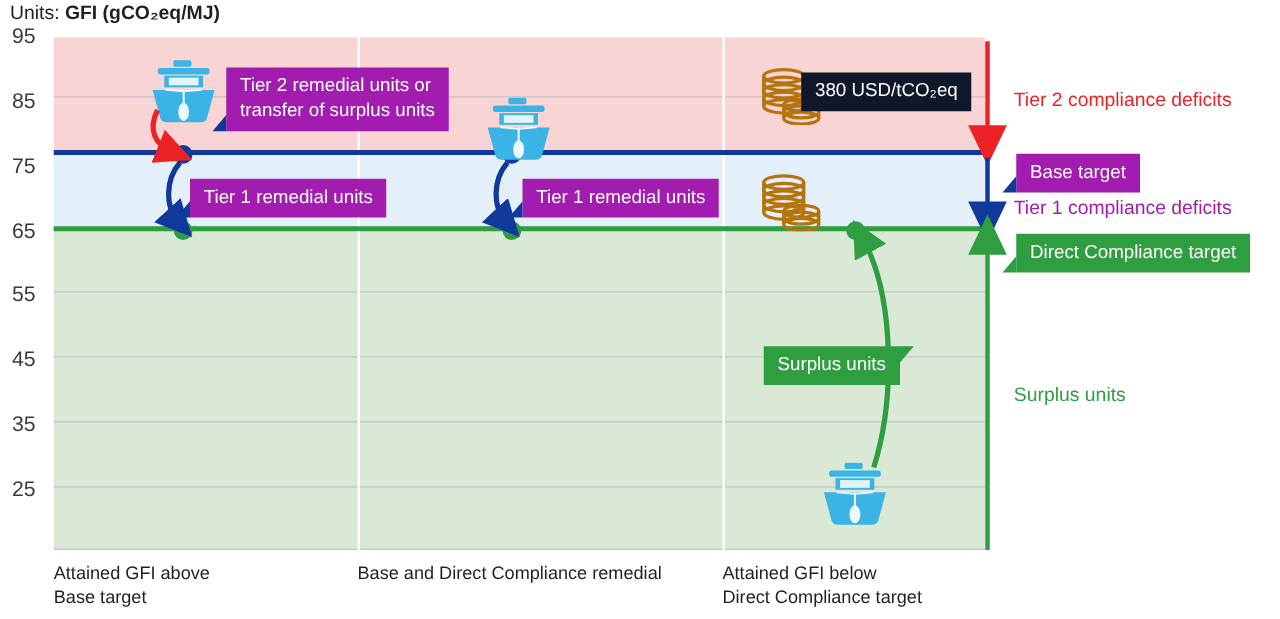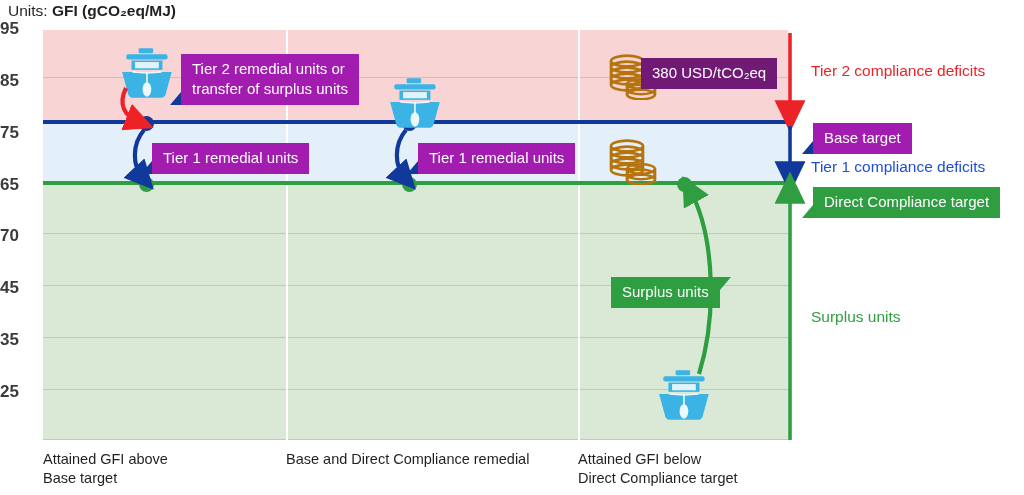--- a/index.html
+++ b/index.html
@@ -49,82 +49,82 @@
 
   
   .dot{
     position:absolute;width:15px;height:15px;border-radius:50%;
   }
   .dot-blue{background:#10399b;}
   .dot-green{background:#2f9e41;}
 
   
   .ytick{
-    position:absolute;right:0;width:38px;text-align:left;
-    font-size:17px;color:#3b3b3b;font-weight:bold;
+    position:absolute;right:0;width:38px;text-align:center;
+    font-size:17px;color:#3b3b3b;
   }
   .yaxis{position:absolute;left:0;top:30px;width:38px;height:410px;}
 
   
   .xlabel{
     position:absolute;top:450px;text-align:left;
     font-size:14.5px;color:#231f20;line-height:19px;
   }
 
   
   .callout{
     position:absolute;
     color:#ffffff;font-size:15px;line-height:20px;
     padding:5px 11px 6px 11px;
     white-space:nowrap;
   }
   .callout.blue{background:#a21caf;}
   .callout.green{background:#2f9e41;}
-  .callout.brown{background:#701a75;}
+  .callout.brown{background:#0f172a;}
   
   .callout.tail-left::before{
     content:"";position:absolute;left:-11px;bottom:0;
     border-style:solid;border-width:0 0 13px 11px;
     border-color:transparent transparent currentColor transparent;
   }
   .callout.blue.tail-left::before{border-bottom-color:#10399b;}
   .callout.green.tail-left::before{border-bottom-color:#2f9e41;}
   
   .callout.tail-right::after{
     content:"";position:absolute;right:-11px;top:0;
     border-style:solid;border-width:13px 11px 0 0;
     border-color:#2f9e41 transparent transparent transparent;
   }
 
   
   .side-label{
     position:absolute;font-size:15.5px;white-space:nowrap;
   }
-  .side-label.red{color:#ec2227;}
-  .side-label.blue{color:#1d4ed8;}
+  .side-label.red{color:#ec2227;margin-top:10px;}
+  .side-label.blue{color:#a21caf;}
   .side-label.green{color:#2f9e41;}
 
   
   svg.overlay{position:absolute;left:0;top:0;width:1024px;height:495px;pointer-events:none;}
 </style>
 </head>
 <body>
 
 <div id="root">
 
   <div class="units-caption">
     <span>Units: </span><span class="unit-strong">GFI (gCO₂eq/MJ)</span>
   </div>
 
   <div class="yaxis">
     <div class="ytick" style="top:-11px">95</div>
     <div class="ytick" style="top:41px">85</div>
     <div class="ytick" style="top:93px">75</div>
     <div class="ytick" style="top:145px">65</div>
-    <div class="ytick" style="top:196px">70</div>
+    <div class="ytick" style="top:196px">55</div>
     <div class="ytick" style="top:248px">45</div>
     <div class="ytick" style="top:300px">35</div>
     <div class="ytick" style="top:352px">25</div>
   </div>
 
   <div class="plot">
     <div class="band band-tier2"></div>
     <div class="band band-tier1"></div>
     <div class="band band-surplus"></div>
 

